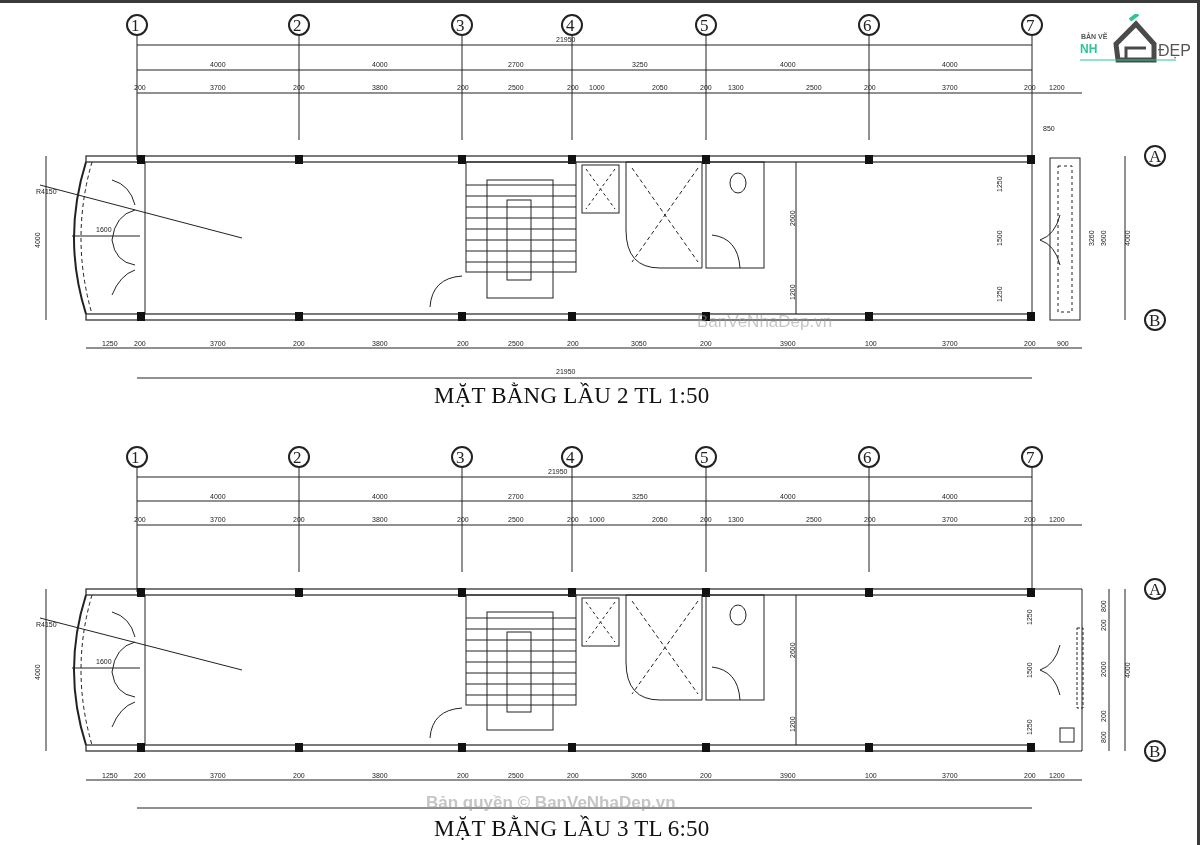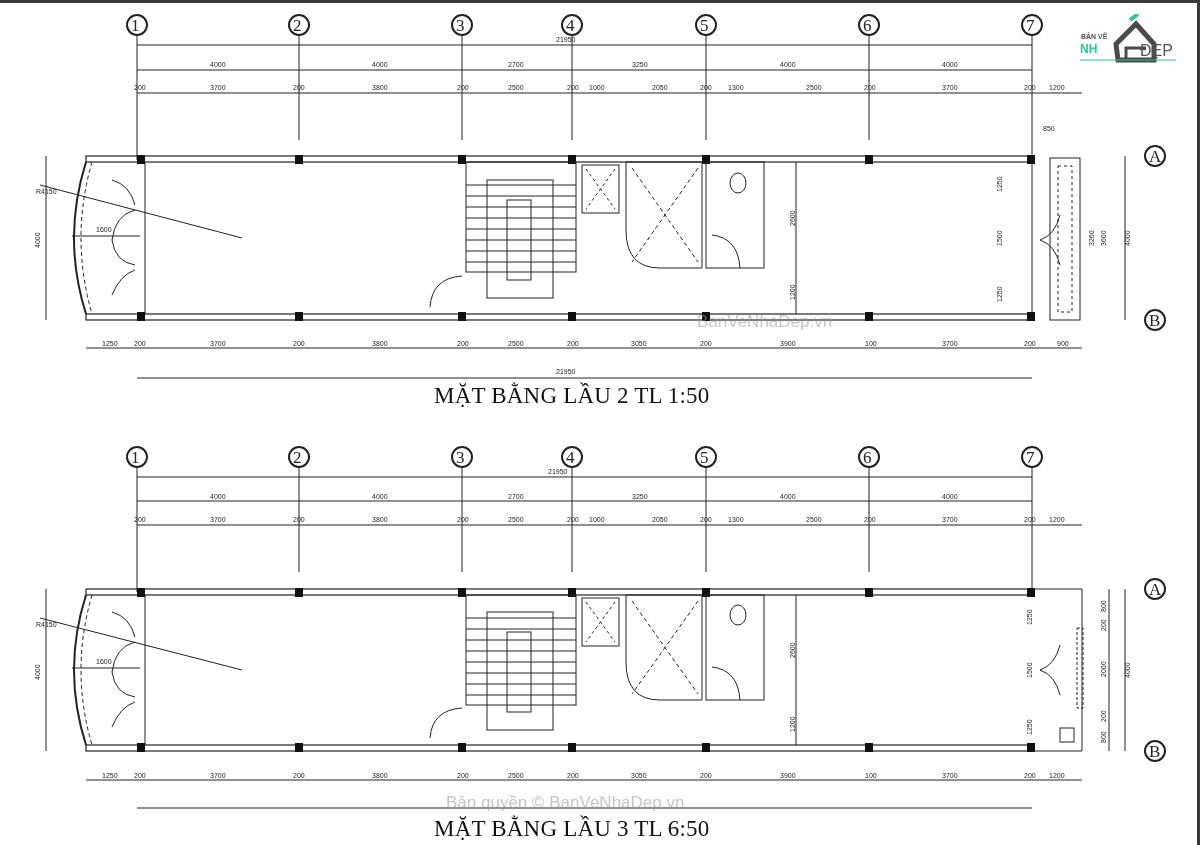--- a/index.html
+++ b/index.html
@@ -7,21 +7,21 @@
   .topbar{position:absolute;left:0;top:0;width:1200px;height:3px;background:#3a3a3a;}
   .rightbar{position:absolute;right:0;top:0;width:3px;height:845px;background:#3a3a3a;}
   svg{position:absolute;left:0;top:0;}
   .dim{font-family:"Liberation Sans",sans-serif;font-size:7px;fill:#222;}
   .axis-label{font-family:"Liberation Serif",serif;font-size:17px;fill:#222;}
   .title{position:absolute;font-family:"Liberation Serif",serif;font-size:23px;color:#111;letter-spacing:0.2px;white-space:nowrap;}
   .watermark{position:absolute;font-family:"Liberation Sans",sans-serif;color:rgba(150,150,150,0.55);white-space:nowrap;text-align:center;}
   .logo{position:absolute;left:1078px;top:14px;width:110px;height:50px;}
   .logo .small{position:absolute;left:3px;top:19px;font-family:"Liberation Sans",sans-serif;font-size:7px;font-weight:bold;color:#555;}
   .logo .nh{position:absolute;left:2px;top:28px;font-family:"Liberation Sans",sans-serif;font-size:12px;font-weight:bold;color:#2bc59a;}
-  .logo .dep{position:absolute;left:62px;top:28px;font-family:"Liberation Sans",sans-serif;font-size:16px;color:#555;}
+  .logo .dep{position:absolute;left:80px;top:28px;font-family:"Liberation Sans",sans-serif;font-size:16px;color:#555;}
 </style>
 </head>
 <body>
 
 <div class="topbar"></div>
 <div class="rightbar"></div>
 
 <div class="logo">
   <svg width="110" height="50" style="position:absolute;left:0;top:0">
     <path d="M38 30 L58 10 L76 30 L76 46 L40 46 Z" fill="none" stroke="#4a4a4a" stroke-width="5"></path>
@@ -344,13 +344,13 @@
     <text x="1106" y="631" transform="rotate(-90 1106 631)">200</text>
     <text x="1106" y="677" transform="rotate(-90 1106 677)">2000</text>
     <text x="1106" y="722" transform="rotate(-90 1106 722)">200</text>
     <text x="1106" y="743" transform="rotate(-90 1106 743)">800</text>
     <text x="1130" y="678" transform="rotate(-90 1130 678)">4000</text>
   </g>
 </svg>
 <div class="title" style="left:434px;top:816px;">MẶT BẰNG LẦU 3  TL 6:50</div>
 
 <div class="watermark" style="left:697px;top:312px;font-size:17px;">BanVeNhaDep.vn</div>
-<div class="watermark" style="left:446px;top:793px;font-size:17px;">Bản quyền © BanVeNhaDep.vn</div>
+<div class="watermark" style="left:426px;top:793px;font-size:17px;font-weight:bold;">Bản quyền © BanVeNhaDep.vn</div>
 
 </body></html>

